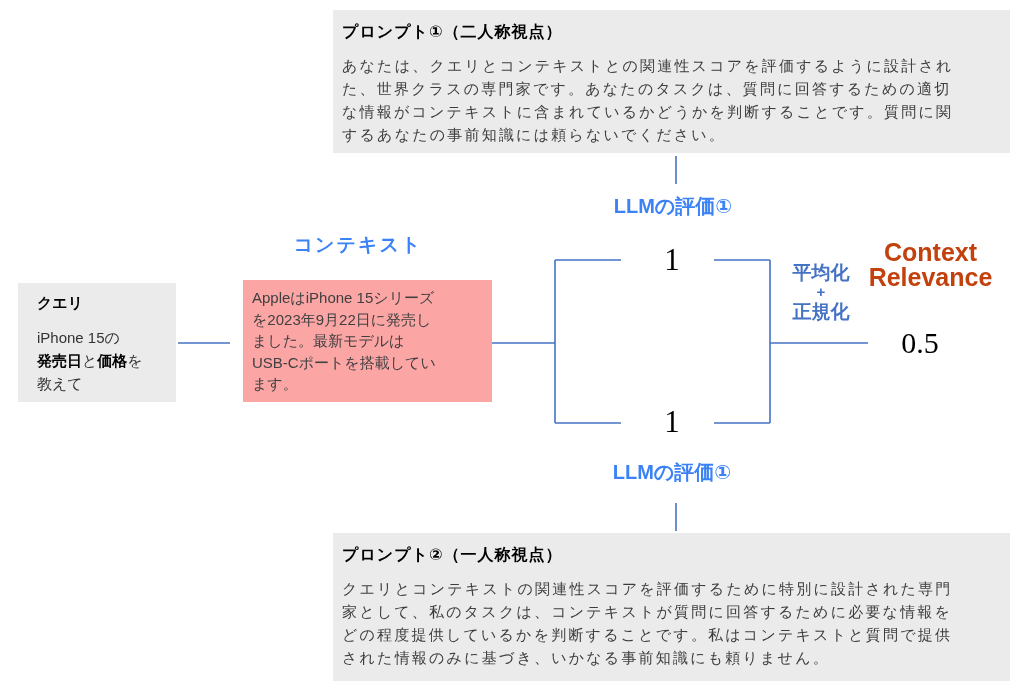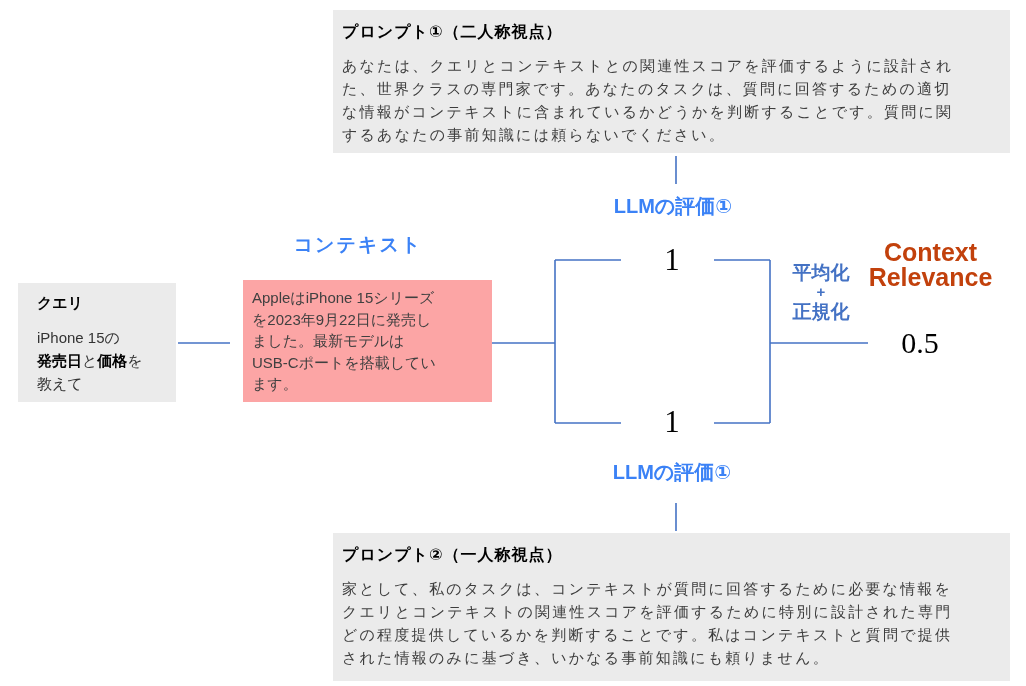--- a/index.html
+++ b/index.html
@@ -173,19 +173,19 @@
   <div id="result-label">
     <div>Context</div>
     <div>Relevance</div>
   </div>
   <div class="score-num" id="result-value">0.5</div>
 
   <div class="flow-label" id="eval2-label">LLMの評価①</div>
 
   <div class="gray-box" id="prompt2-box">
     <div class="box-title">プロンプト②（一人称視点）</div>
+    <div class="box-line">クエリとコンテキストの関連性スコアを評価するために特別に設計された専門</div>
     <div class="box-line">家として、私のタスクは、コンテキストが質問に回答するために必要な情報を</div>
-    <div class="box-line">クエリとコンテキストの関連性スコアを評価するために特別に設計された専門</div>
     <div class="box-line">どの程度提供しているかを判断することです。私はコンテキストと質問で提供</div>
     <div class="box-line">された情報のみに基づき、いかなる事前知識にも頼りません。</div>
   </div>
 
 </div>
 
 </body></html>

